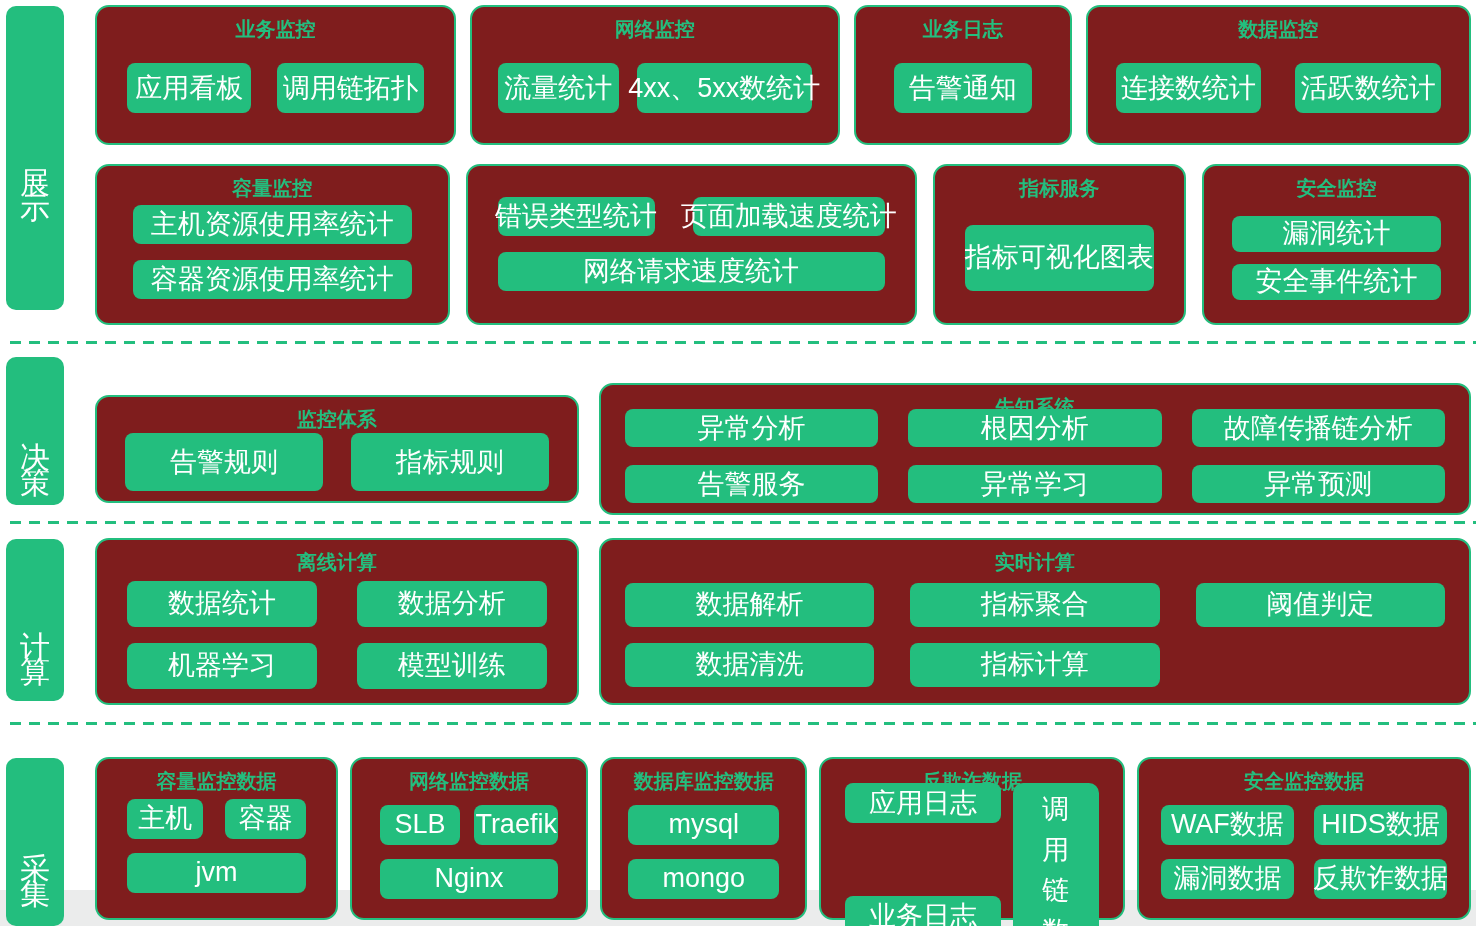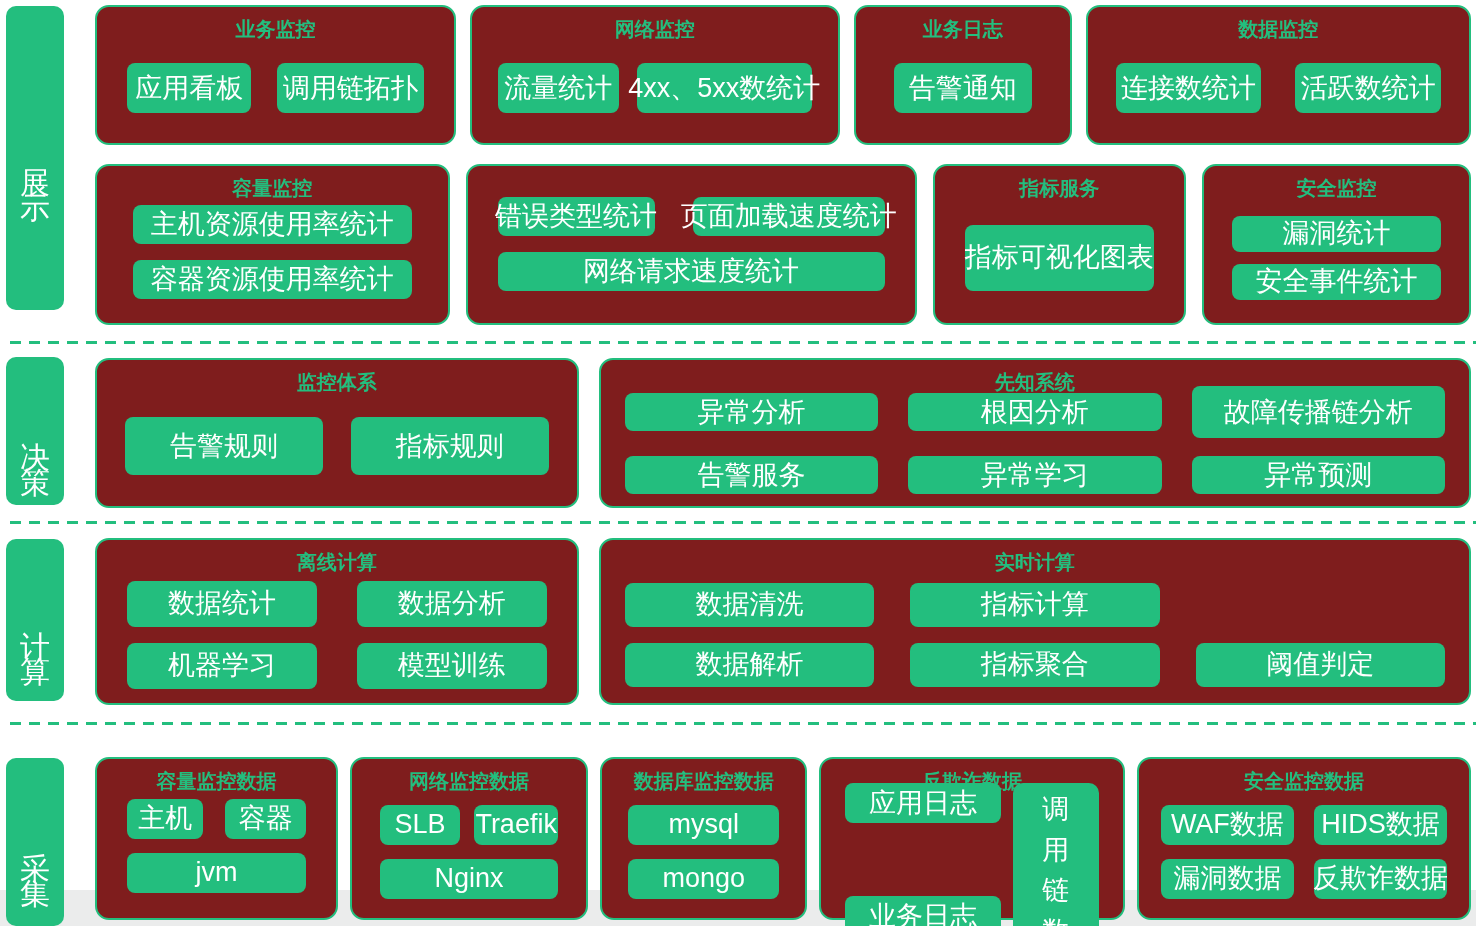--- a/index.html
+++ b/index.html
@@ -128,37 +128,37 @@
         <div class="card-body" style="row-gap: 12px;">
           <div class="btn-row" style="gap: 24px; padding: 0px 16px;">
             <div class="chip" style="flex-grow: 1; height: 36px;">漏洞统计</div>
           </div>
           <div class="btn-row" style="gap: 24px; padding: 0px 16px;">
             <div class="chip" style="flex-grow: 1; height: 36px;">安全事件统计</div>
           </div>
         </div>
       </section>
     </div>
-    <div class="card-row" style="top: 358px; height: 150px; gap: 20px;">
+    <div class="card-row" style="top: 374px; height: 150px; gap: 20px; align-items: center;">
       <section class="card" style="flex: 475 1 0px;">
         <div class="card-title">监控体系</div>
         <div class="card-body" style="row-gap: 12px;">
           <div class="btn-row" style="gap: 28px; padding: 0px 16px;">
             <div class="chip" style="flex-grow: 1; height: 58px;">告警规则</div>
             <div class="chip" style="flex-grow: 1; height: 58px;">指标规则</div>
           </div>
         </div>
       </section>
       <section class="card tight" style="flex: 880 1 0px;">
         <div class="card-title">先知系统</div>
         <div class="card-body" style="row-gap: 18px;">
           <div class="btn-row" style="gap: 30px; padding: 0px 12px;">
             <div class="chip" style="flex-grow: 1; height: 38px;">异常分析</div>
             <div class="chip" style="flex-grow: 1; height: 38px;">根因分析</div>
-            <div class="chip" style="flex-grow: 1; height: 52px;">故障传播链分析</div>
+            <div class="chip" style="flex-grow: 1; height: 38px;">故障传播链分析</div>
           </div>
           <div class="btn-row" style="gap: 30px; padding: 0px 12px;">
             <div class="chip" style="flex-grow: 1; height: 38px;">告警服务</div>
             <div class="chip" style="flex-grow: 1; height: 38px;">异常学习</div>
             <div class="chip" style="flex-grow: 1; height: 38px;">异常预测</div>
           </div>
         </div>
       </section>
     </div>
     <div class="card-row" style="top: 538px; height: 167px; gap: 20px;">
@@ -172,28 +172,28 @@
           <div class="btn-row" style="gap: 40px; padding: 0px 18px;">
             <div class="chip" style="flex-grow: 1; height: 46px;">机器学习</div>
             <div class="chip" style="flex-grow: 1; height: 46px;">模型训练</div>
           </div>
         </div>
       </section>
       <section class="card" style="flex: 880 1 0px;">
         <div class="card-title">实时计算</div>
         <div class="card-body" style="row-gap: 16px;">
           <div class="btn-row" style="gap: 36px; padding: 0px 12px;">
+            <div class="chip" style="flex-grow: 1; height: 44px;">数据解析</div>
+            <div class="chip" style="flex-grow: 1; height: 44px;">指标聚合</div>
+            <div class="chip" style="flex-grow: 1; height: 44px;">阈值判定</div>
+          </div>
+          <div class="btn-row" style="gap: 36px; padding: 0px 12px;">
             <div class="chip" style="flex-grow: 1; height: 44px;">数据清洗</div>
             <div class="chip" style="flex-grow: 1; height: 44px;">指标计算</div>
             <div class="chip spacer" style="flex-grow: 1; height: 44px;"></div>
-          </div>
-          <div class="btn-row" style="gap: 36px; padding: 0px 12px;">
-            <div class="chip" style="flex-grow: 1; height: 44px;">数据解析</div>
-            <div class="chip" style="flex-grow: 1; height: 44px;">指标聚合</div>
-            <div class="chip" style="flex-grow: 1; height: 44px;">阈值判定</div>
           </div>
         </div>
       </section>
     </div>
     <div class="card-row" style="top: 757px; height: 163px; gap: 12px;">
       <section class="card tight" style="flex: 240 1 0px;">
         <div class="card-title">容量监控数据</div>
         <div class="card-body" style="row-gap: 14px;">
           <div class="btn-row" style="gap: 22px; padding: 0px 18px;">
             <div class="chip" style="flex-grow: 0.95; height: 40px;">主机</div>

